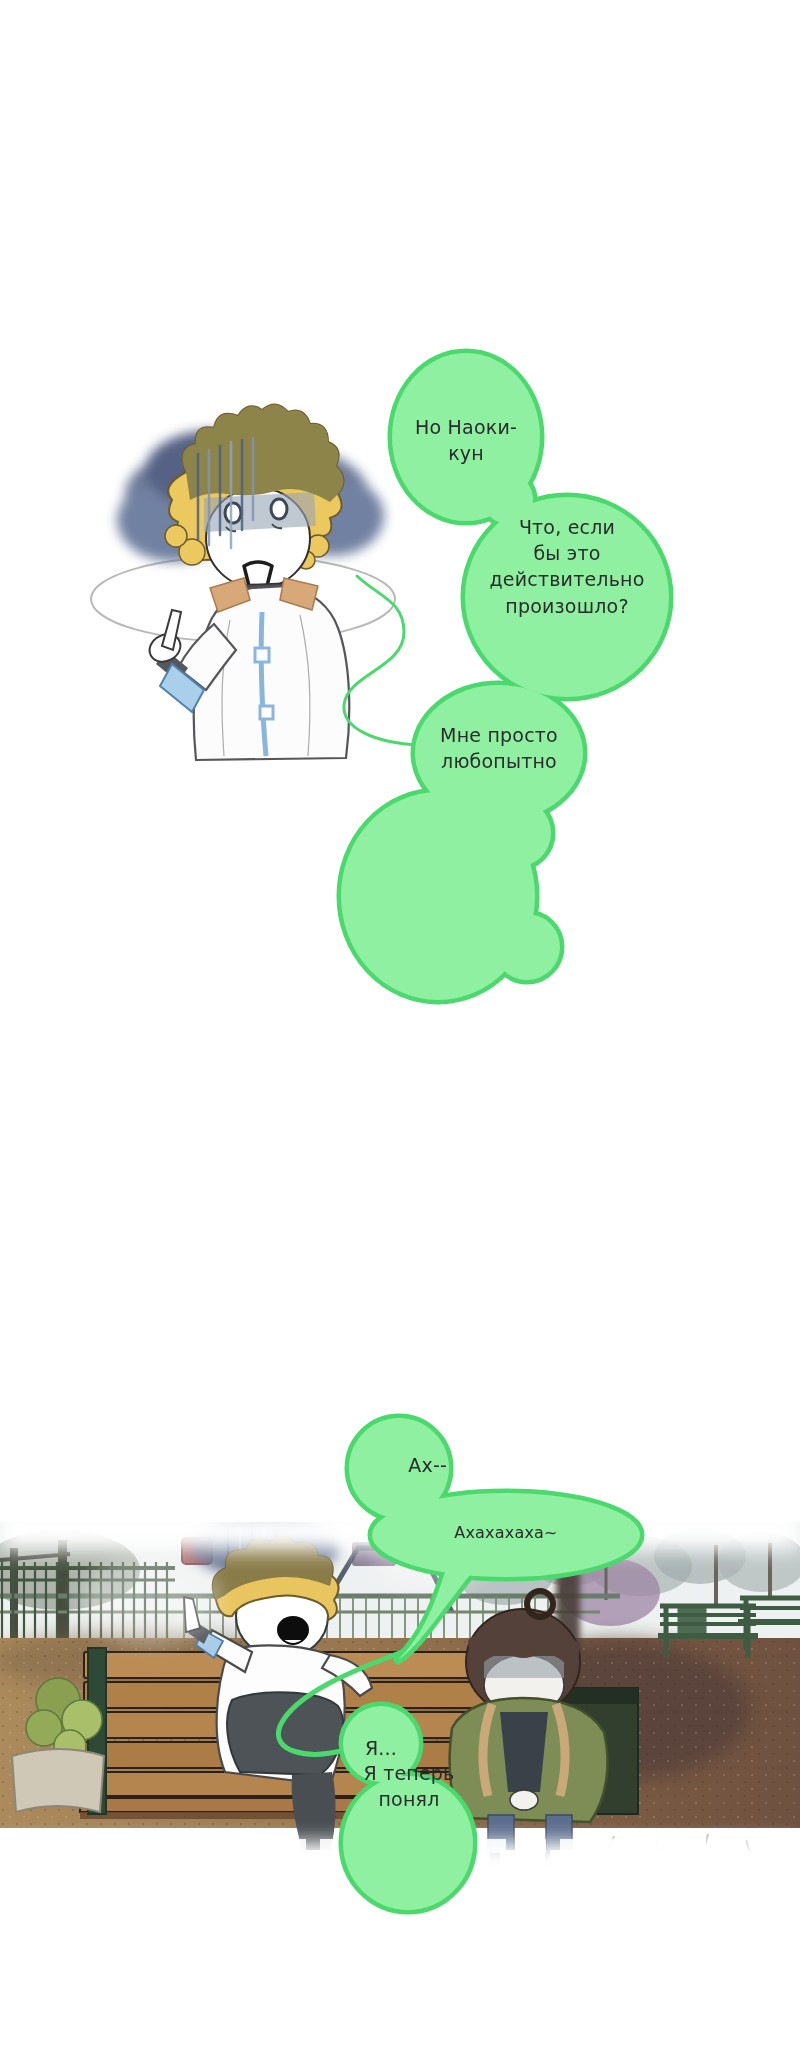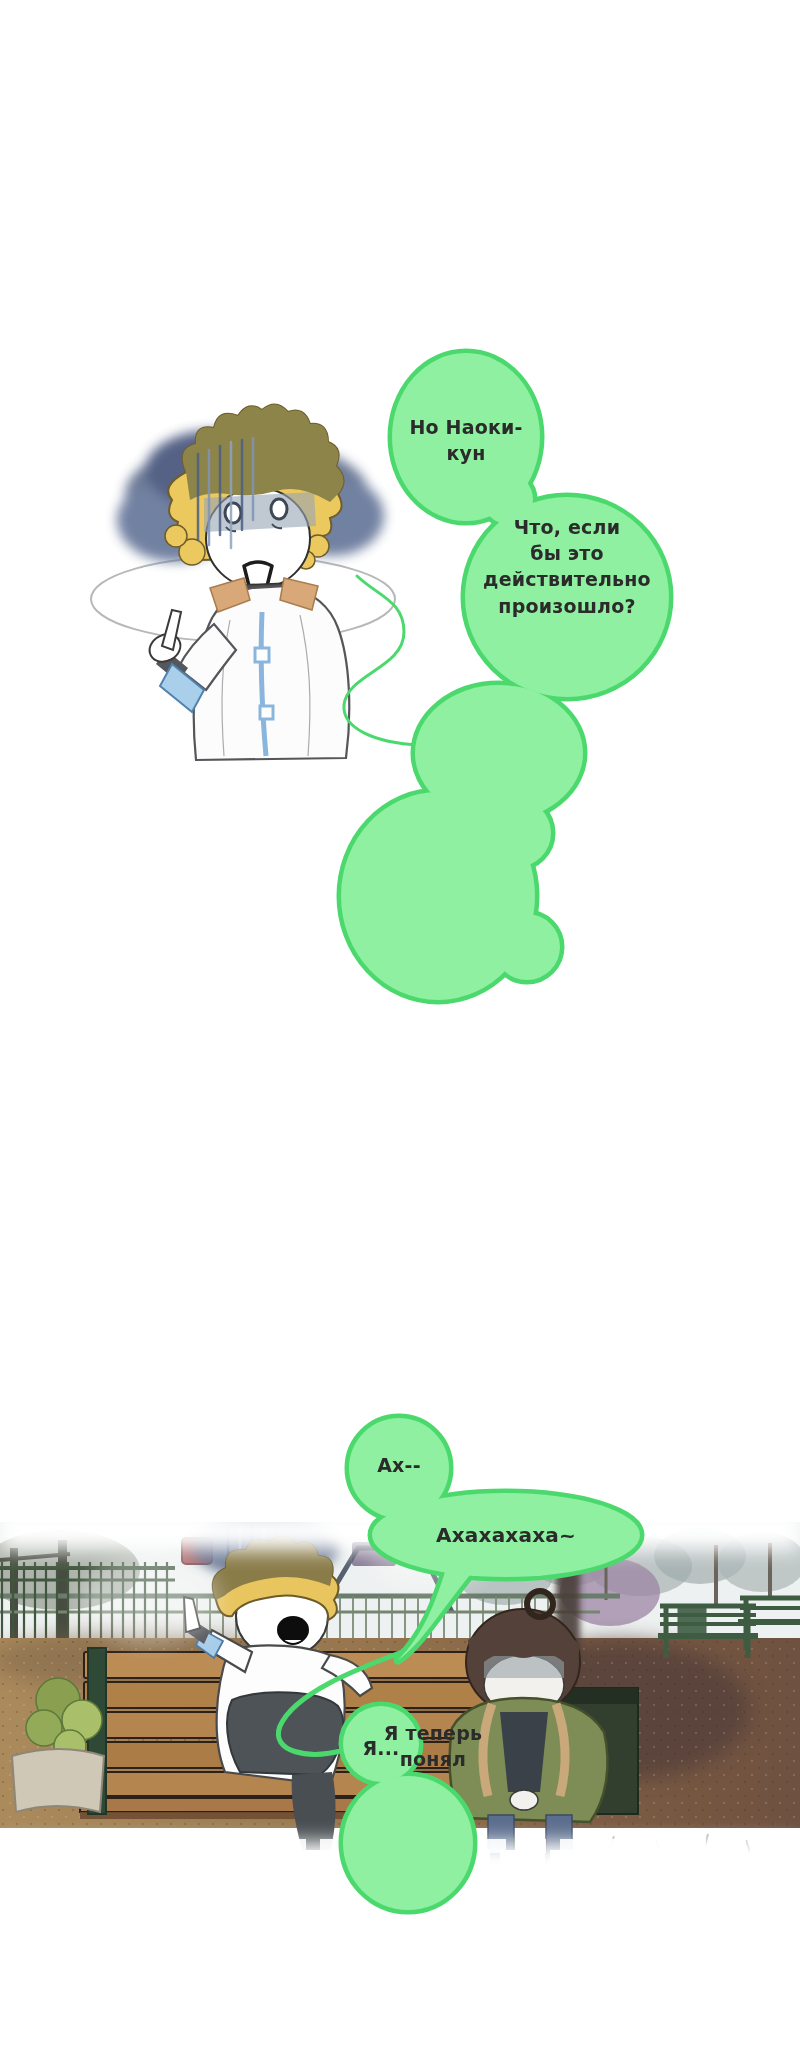--- a/index.html
+++ b/index.html
@@ -1,28 +1,28 @@
 <!DOCTYPE html>
 <html><head>
 <meta charset="utf-8">
 <style>
   html,body{margin:0;padding:0;background:#fff;}
   .page{position:relative;width:800px;height:2048px;background:#ffffff;overflow:hidden;
         font-family:"DejaVu Sans",sans-serif;}
   .art{position:absolute;left:0;top:0;}
-  .bubble-text{position:absolute;text-align:center;font-weight:bold;color:#2b2b2b;
+  .bubble-text{position:absolute;text-align:center;font-weight:normal;color:#2b2b2b;
         font-size:19px;line-height:1.38;white-space:pre-line;letter-spacing:.2px;pointer-events:none;}
   .bt1{left:390px;top:414px;width:152px;}
   .bt2{left:463px;top:514px;width:208px;}
   .bt3{left:407px;top:722px;width:184px;}
   .bt4{left:348px;top:866px;width:184px;}
-  .bt5{left:351px;top:1452px;width:96px;}
-  .bt6{left:380px;top:1522px;width:252px;font-size:20px;}
+  .bt5{left:351px;top:1452px;width:96px;text-align:right;}
+  .bt6{left:380px;top:1522px;width:252px;font-size:16px;}
   .bt7{left:343px;top:1735px;width:76px;}
-  .bt8{left:344px;top:1720px;width:130px;margin-left:24px;}
+  .bt8{left:344px;top:1760px;width:130px;}
 </style>
 </head>
 <body>
 
 <div class="page">
 
 <svg class="art" width="800" height="2048" viewBox="0 0 800 2048">
 <defs>
   <filter id="bl3" x="-40%" y="-40%" width="180%" height="180%">
           <feGaussianBlur stdDeviation="3"></feGaussianBlur>
@@ -356,19 +356,21 @@
   </g>
 </g>
 </svg>
 
 <div class="bubble-text bt1">Но Наоки-
 кун</div>
 <div class="bubble-text bt2">Что, если
 бы это
 действительно
 произошло?</div>
+<div class="bubble-text bt3">Мне просто
+любопытно</div>
 <div class="bubble-text bt5">Ах--</div>
 <div class="bubble-text bt6">Ахахахаха~</div>
 <div class="bubble-text bt7">Я...</div>
 <div class="bubble-text bt8">Я теперь
 понял</div>
 
 </div>
 
 </body></html>

